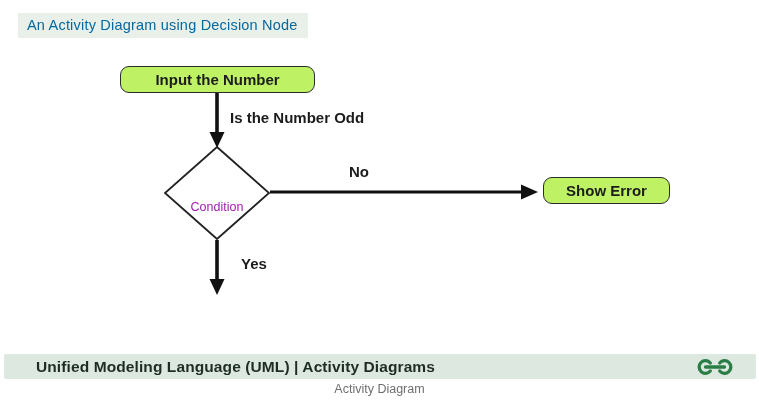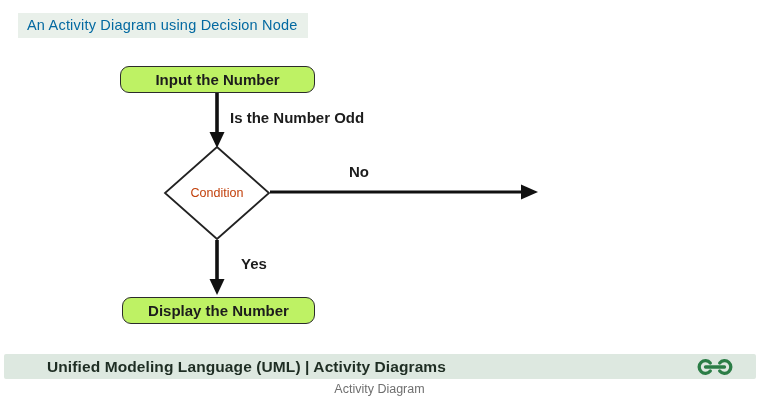--- a/index.html
+++ b/index.html
@@ -39,47 +39,47 @@
     justify-content: center;
     font-size: 15px;
     font-weight: bold;
     color: #1c1c1c;
   }
   .box-input   { left: 120px; top: 66px;  width: 195px; height: 27px; }
   .box-error   { left: 543px; top: 177px; width: 127px; height: 27px; }
   .box-display { left: 122px; top: 297px; width: 193px; height: 27px; }
   .condition-label {
     position: absolute;
-    left: 165px; top: 186px;
+    left: 165px; top: 200px;
     width: 104px;
     text-align: center;
     font-size: 12.5px;
     font-weight: 500;
-    color: #c2410c;
+    color: #a21caf;
   }
   .edge-label {
     position: absolute;
     font-size: 15px;
     font-weight: bold;
     color: #1c1c1c;
     white-space: nowrap;
   }
   .label-question { left: 230px; top: 109px; }
   .label-no  { left: 349px; top: 163px; text-align: right; }
   .label-yes { left: 241px; top: 243px; margin-top: 12px; }
   .footer-bar {
     position: absolute;
     left: 4px; top: 354px;
     width: 752px; height: 25px;
     background: #dde8e0;
     border-radius: 2px;
     display: flex;
     align-items: center;
     justify-content: space-between;
-    padding: 0 22px 0 43px;
+    padding: 0 22px 0 32px;
     box-sizing: border-box;
   }
   .footer-title {
     font-size: 15.5px;
     font-weight: bold;
     color: #1e2d23;
     letter-spacing: 0.1px;
   }
   .footer-logo { display: flex; align-items: center; }
   .caption {
@@ -121,24 +121,24 @@
   </svg>
 
   <div class="node-box box-input">
     <span>Input the Number</span>
   </div>
 
   <div class="condition-label">
     <span>Condition</span>
   </div>
 
+  <div class="node-box box-error">
+    <span>Show Error</span>
+  </div>
 
-  <div class="node-box box-display">
-    <span>Display the Number</span>
-  </div>
 
   <div class="edge-label label-question">
     <span>Is the Number Odd</span>
   </div>
 
   <div class="edge-label label-no">
     <span>No</span>
   </div>
 
   <div class="edge-label label-yes">

